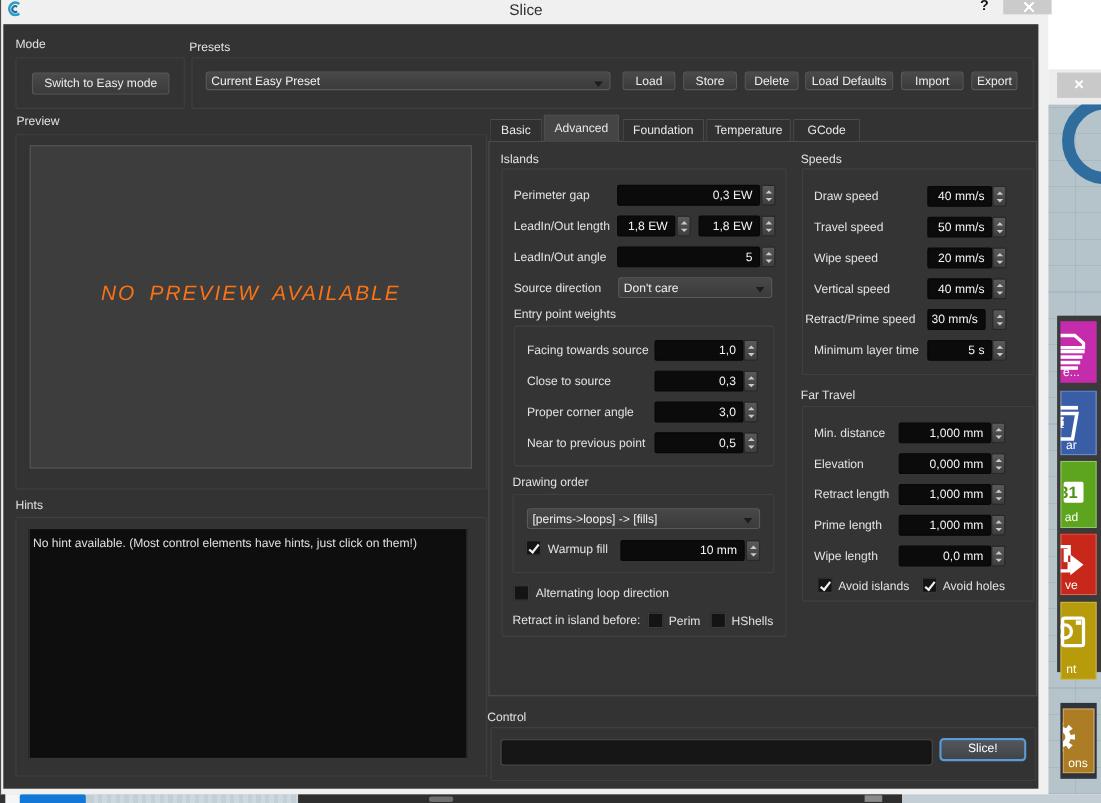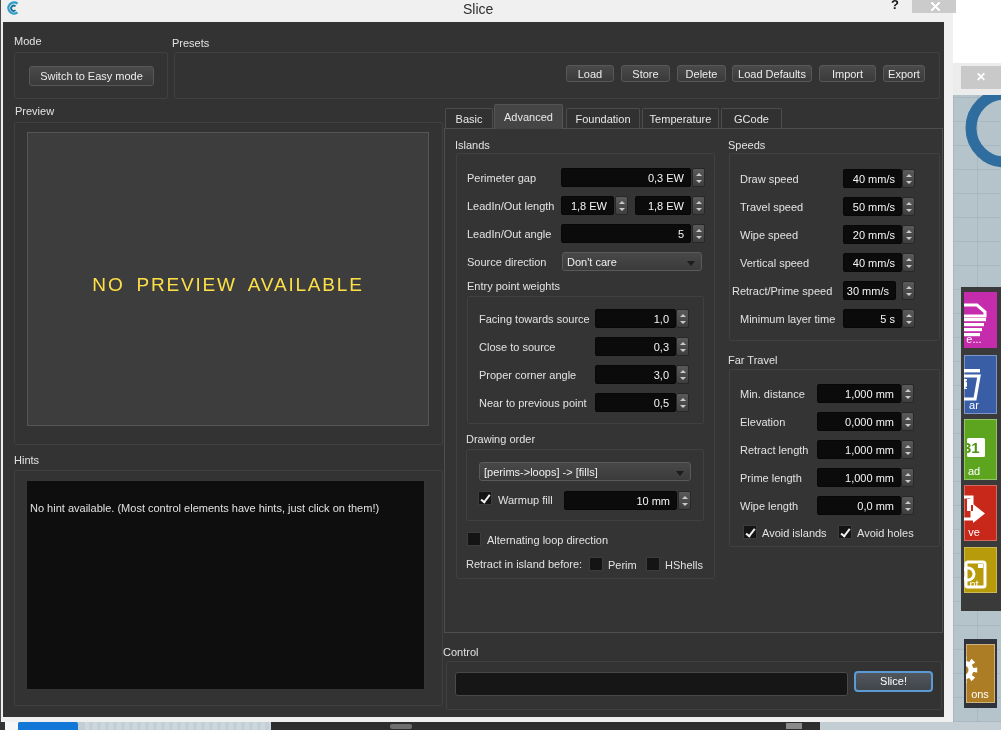--- a/index.html
+++ b/index.html
@@ -88,21 +88,21 @@
     <span class="t">ad</span>
     </div>
   <div class="sbtn" style="top:485px; height:56px; background:#c8281a; box-shadow:inset 0 0 0 1px rgba(255,255,255,.3);">
     <svg width="33" height="56" viewBox="0 0 33 56" style="position:absolute;left:0;top:0;">
       <path d="M -6 12 L 8 12 L 8 20 M 8 26 L 8 34 L -6 34" fill="none" stroke="#fff" stroke-width="3"></path>
       <rect x="3" y="14" width="4" height="12" fill="#fff"></rect>
       <path d="M 9 19 L 21 28.5 L 9 38 Z" fill="#fff"></path>
     </svg>
     <span class="t">ve</span>
     </div>
-  <div class="sbtn" style="top:547px; height:46px; background:#b79b0b; box-shadow:inset 0 0 0 1px rgba(255,255,255,.3);">
+  <div class="sbtn" style="top:547px; height:71px; background:#b79b0b; box-shadow:inset 0 0 0 1px rgba(255,255,255,.3);">
     <svg width="33" height="59" viewBox="0 0 33 59" style="position:absolute;left:0;top:0;">
       <rect x="2" y="15" width="19" height="25" rx="2" fill="none" stroke="#fff" stroke-width="3"></rect>
       <rect x="14" y="17" width="5" height="4" fill="#fff"></rect>
       <circle cx="4" cy="27" r="6" fill="none" stroke="#fff" stroke-width="3"></circle>
     </svg>
     <span class="t">nt</span>
     </div>
   <div class="abs" style="left:964px; top:639px; width:33px; height:69px; background:#30343a;"></div>
   <div class="sbtn" style="left:966px; top:644px; height:59px; width:29px; background:#ad7d26; box-shadow:inset 0 0 0 1px rgba(255,255,255,.4);">
     <svg width="29" height="59" viewBox="0 0 29 59" style="position:absolute;left:0;top:0;">
@@ -132,37 +132,38 @@
     <path d="M 11.5 2.6 A 5.6 5.6 0 1 0 11.5 11.4" fill="none" stroke="#2d9ec9" stroke-width="2.4"></path>
     <path d="M 9.5 5.3 A 2.6 2.6 0 1 0 9.5 9.2" fill="none" stroke="#1c6f96" stroke-width="1.8"></path>
   </svg>
 
   <div class="lbl" style="left:14px; top:35px;">Mode</div>
   <div class="gb" style="left:14px; top:52px; width:154px; height:47px;"></div>
   <div class="btn" style="left:29px; top:66px; width:125px; height:20px; padding-top:3px;">Switch to Easy mode</div>
 
   <div class="lbl" style="left:172px; top:37px;">Presets</div>
   <div class="gb" style="left:174px; top:52px; width:766px; height:47px;"></div>
+  <div class="combo" style="left:187px; top:65px; width:368px; height:17px; padding-top:2px;">Current Easy Preset</div>
   <div class="btn" style="left:566px; top:65px; width:48px; height:17px; padding-top:2px;">Load</div>
   <div class="btn" style="left:621px; top:65px; width:49px; height:17px; padding-top:2px;">Store</div>
   <div class="btn" style="left:677px; top:65px; width:49px; height:17px; padding-top:2px;">Delete</div>
   <div class="btn" style="left:732px; top:65px; width:80px; height:17px; padding-top:2px;">Load Defaults</div>
   <div class="btn" style="left:819px; top:65px; width:57px; height:17px; padding-top:2px;">Import</div>
   <div class="btn" style="left:883px; top:65px; width:42px; height:17px; padding-top:2px;">Export</div>
 
   <div class="lbl" style="left:15px; top:105px;">Preview</div>
   <div class="gb" style="left:14px; top:122px; width:429px; height:323px;"></div>
   <div class="abs" style="left:27px; top:132px; width:402px; height:294px; background:#3d3d3d; border:1px solid #565656;">
-    <div style="position:absolute; left:0; top:141px; width:100%; text-align:center; color:#fde047; font-size:19px; letter-spacing:1.8px; word-spacing:5px;">NO PREVIEW AVAILABLE</div>
+    <div style="position:absolute; left:0; top:124px; width:100%; text-align:center; color:#f97316; font-size:19px; letter-spacing:1.8px; word-spacing:5px;font-style:italic;">NO PREVIEW AVAILABLE</div>
   </div>
 
   <div class="lbl" style="left:14px; top:454px;">Hints</div>
   <div class="gb" style="left:14px; top:470px; width:429px; height:236px;"></div>
   <div class="abs" style="left:26px; top:480px; width:399px; height:210px; background:#0e0e0e; border:1px solid #353535;">
-    <div style="position:absolute; left:3px; top:21px; color:#e0e0e0; font-size:11px; white-space:nowrap;">No hint available. (Most control elements have hints, just click on them!)</div>
+    <div style="position:absolute; left:3px; top:7px; color:#e0e0e0; font-size:11px; white-space:nowrap;">No hint available. (Most control elements have hints, just click on them!)</div>
   </div>
 
   <div id="pane"></div>
   <div class="tab" style="left:445px; width:48px;">Basic</div>
   <div class="tab sel" style="left:494px; width:69px;">Advanced</div>
   <div class="tab" style="left:566px; width:74px;">Foundation</div>
   <div class="tab" style="left:642px; width:77px;">Temperature</div>
   <div class="tab" style="left:721px; width:61px;">GCode</div>
 
   <div class="lbl" style="left:455px; top:139px;">Islands</div>

